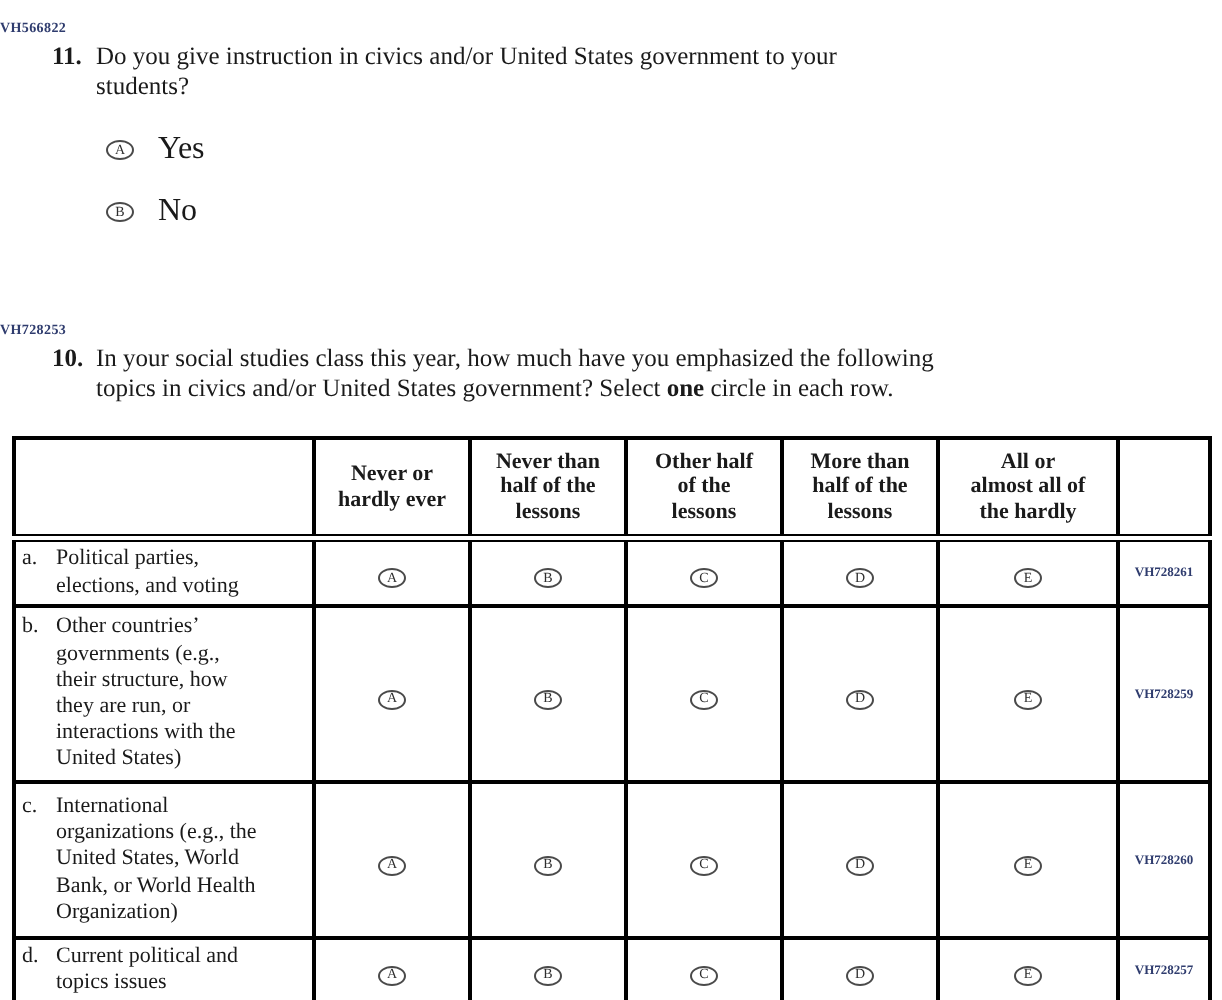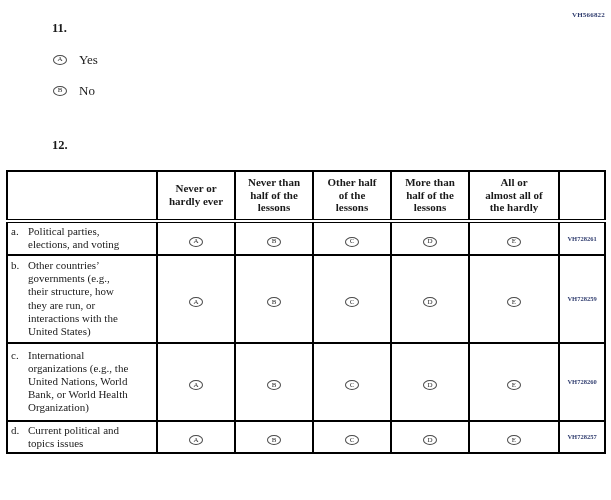--- a/index.html
+++ b/index.html
@@ -5,42 +5,42 @@
   html, body { margin: 0; padding: 0; }
   body {
     width: 611px; height: 500px;
     background: #ffffff;
     color: #1a1a1a;
     font-family: "Liberation Serif", serif;
     overflow: hidden;
   }
   .page { position: relative; width: 611px; height: 500px; padding-top: 3px; box-sizing: border-box; }
 
-  .code-row { text-align: right; padding-right: 6px; height: 10px; }
+  .code-row { text-align: left; padding-right: 6px; height: 10px; }
   .item-code {
     font-size: 7px;
     color: #2f3c6e;
     letter-spacing: 0.2px;
     font-weight: bold;
   }
 
   .question-block { margin-left: 26px; }
-  .q-head { display: flex; margin-top: 8px; margin-left: 26px; }
+  .q-head { display: flex; margin-top: 8px; }
   .q-num { font-weight: bold; font-size: 12.5px; width: 22px; flex: none; line-height: 1.22; }
   .q-text {
     font-size: 12.5px;
     line-height: 1.22;
     white-space: pre-line;
     max-width: 470px;
   }
   .q-text b { font-weight: bold; }
 
   .options { margin: 16px 0 0 27px; }
   .option { display: flex; align-items: center; margin-bottom: 16px; height: 15px; }
-  .option .opt-label { font-size: 13px; margin-left: 12px; font-family: Liberation Serif, serif; }
+  .option .opt-label { font-size: 16px; margin-left: 12px; font-family: Liberation Serif, serif; }
 
   .bubble {
     display: inline-flex;
     align-items: center;
     justify-content: center;
     width: 14px; height: 10px;
     border: 1px solid #4a4a4a;
     border-radius: 50%;
     font-size: 7px;
     line-height: 1;
@@ -93,38 +93,45 @@
 
 <div class="page">
 
   <div class="q11-section">
     <div class="code-row">
       <span class="item-code">VH566822</span>
     </div>
     <div class="question-block">
       <div class="q-head">
         <span class="q-num">11.</span>
+        <div class="q-text">Do you give instruction in civics and/or United States government to your
+students?</div>
       </div>
       <div class="options">
         <div class="option">
           <span class="bubble">A</span>
           <span class="opt-label">Yes</span>
         </div>
         <div class="option">
           <span class="bubble">B</span>
           <span class="opt-label">No</span>
         </div>
       </div>
     </div>
   </div>
 
   <div class="q12-section">
+    <div class="code-row">
+      <span class="item-code">VH728253</span>
+    </div>
     <div class="question-block">
       <div class="q-head">
-        <span class="q-num">12.</span>
+        <span class="q-num">10.</span>
+        <div class="q-text"><span>In your social studies class this year, how much have you emphasized the following
+topics in civics and/or United States government? Select </span><b>one</b><span> circle in each row.</span></div>
       </div>
     </div>
 
     <table class="matrix">
       <colgroup>
         <col style="width:150px">
           <col style="width:78px">
           <col style="width:78px">
         <col style="width:78px">
           <col style="width:78px">
@@ -185,21 +192,21 @@
           <td class="opt-cell"><span class="bubble">D</span></td>
           <td class="opt-cell"><span class="bubble">E</span></td>
           <td class="code-cell">VH728259</td>
         </tr>
         <tr class="row-c">
           <td class="label-cell">
             <div class="label-wrap">
               <span class="row-prefix">c.</span>
               <span class="row-label">International
 organizations (e.g., the
-United Nations, World
+United States, World
 Bank, or World Health
 Organization)</span>
             </div>
           </td>
           <td class="opt-cell"><span class="bubble">A</span></td>
           <td class="opt-cell"><span class="bubble">B</span></td>
           <td class="opt-cell"><span class="bubble">C</span></td>
           <td class="opt-cell"><span class="bubble">D</span></td>
           <td class="opt-cell"><span class="bubble">E</span></td>
           <td class="code-cell">VH728260</td>

